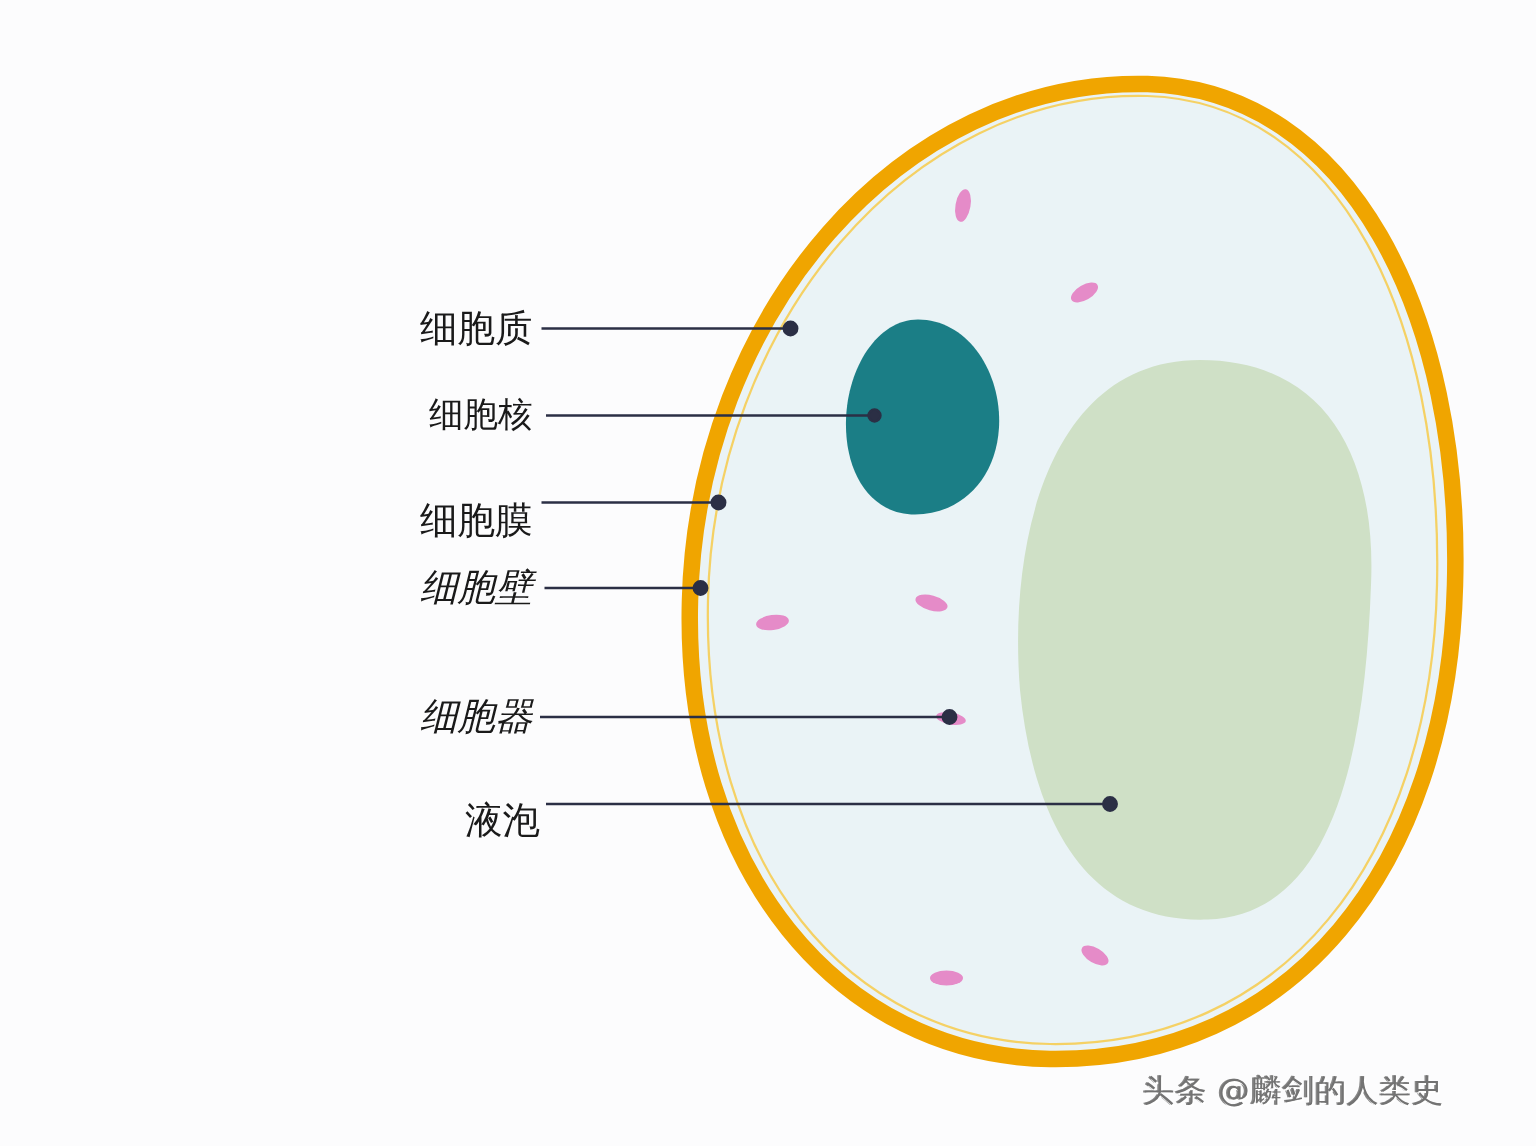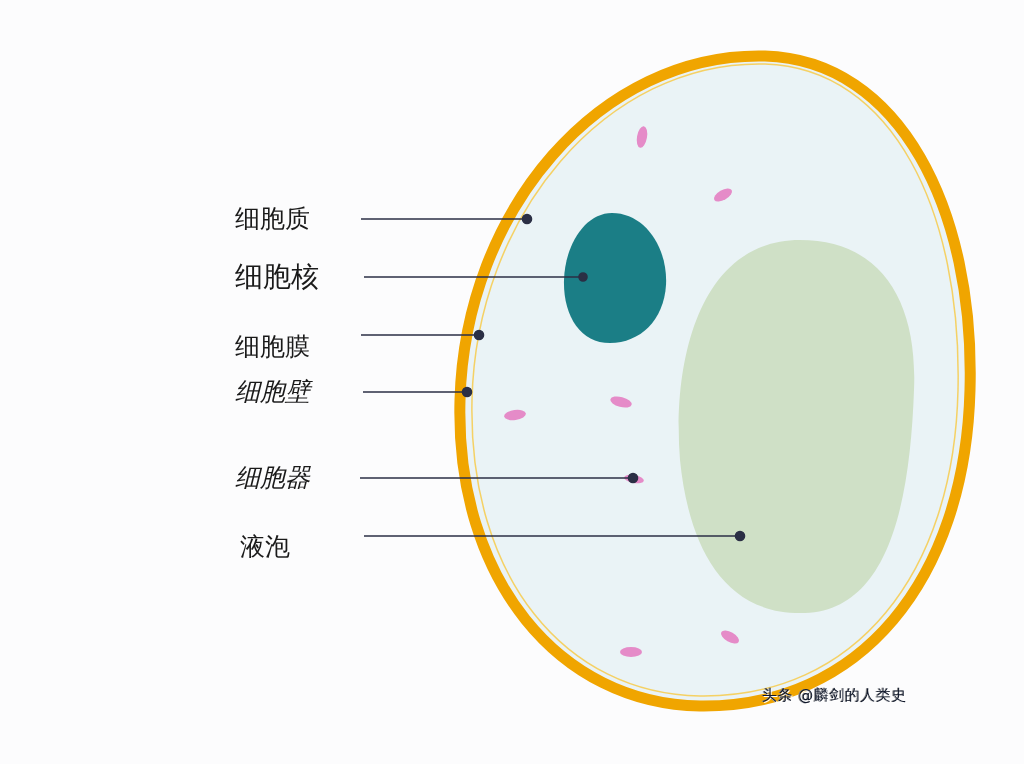--- a/index.html
+++ b/index.html
@@ -1,19 +1,19 @@
 <!DOCTYPE html>
 <html><head>
 <meta charset="utf-8">
 <style>
   html,body{margin:0;padding:0;}
   body{width:1024px;height:764px;background:#fcfcfd;position:relative;overflow:hidden;font-family:"DejaVu Sans","Liberation Sans",sans-serif;}
   svg.diagram{position:absolute;left:0;top:0;}
-  .label{position:absolute;font-size:25px;color:#1a1a1a;line-height:30px;white-space:nowrap;text-align:left;width:120px;}
-  .watermark{position:absolute;left:762px;top:686px;font-size:15px;color:#0f172a;letter-spacing:0.5px;white-space:nowrap;text-shadow:1px 1px 0 #fff,-1px 0 0 #888;}
+  .label{position:absolute;font-size:25px;color:#1a1a1a;line-height:30px;white-space:nowrap;text-align:right;width:120px;}
+  .watermark{position:absolute;left:762px;top:713px;font-size:21px;color:#737373;letter-spacing:0.5px;white-space:nowrap;text-shadow:1px 1px 0 #fff,-1px 0 0 #888;}
 </style>
 </head>
 <body>
 
 <svg class="diagram" width="1024" height="764" viewBox="0 0 1024 764">
 
   <path d="M 765 56 C 900 60, 975 210, 970 390 C 965 580, 860 708, 700 706 C 560 704, 455 580, 460 400 C 465 210, 600 52, 765 56 Z" fill="#eaf3f6" stroke="#f0a500" stroke-width="11"></path>
   <path d="M 765 64 C 893 68, 962 212, 958 390 C 954 574, 855 698, 700 696 C 566 694, 468 578, 472 400 C 476 216, 606 60, 765 64 Z" fill="none" stroke="#f7c840" stroke-width="1.5" opacity="0.8"></path>
 
   <path d="M 800 240 C 880 240, 918 300, 914 390 C 910 500, 890 610, 805 613 C 720 616, 688 540, 680 460 C 672 360, 700 240, 800 240 Z" fill="#cfe0c6"></path>
@@ -40,19 +40,19 @@
     <line x1="363" y1="392" x2="467" y2="392"></line>
       <circle cx="467" cy="392" r="4.5"></circle>
     <line x1="360" y1="478" x2="633" y2="478"></line>
       <circle cx="633" cy="478" r="4.5"></circle>
     <line x1="364" y1="536" x2="740" y2="536"></line>
       <circle cx="740" cy="536" r="4.5"></circle>
   </g>
 </svg>
 
 <div class="label" style="left:235px;top:204px;">细胞质</div>
-<div class="label" style="left:235px;top:262px;font-size:28px;">细胞核</div>
+<div class="label" style="left:235px;top:262px;font-size:23px;">细胞核</div>
 <div class="label" style="left:235px;top:332px;">细胞膜</div>
 <div class="label" style="left:235px;top:377px;font-style:italic;">细胞壁</div>
 <div class="label" style="left:235px;top:463px;font-style:italic;">细胞器</div>
 <div class="label" style="left:240px;top:532px;">液泡</div>
 
 <div class="watermark">头条 @麟剑的人类史</div>
 
 </body></html>

